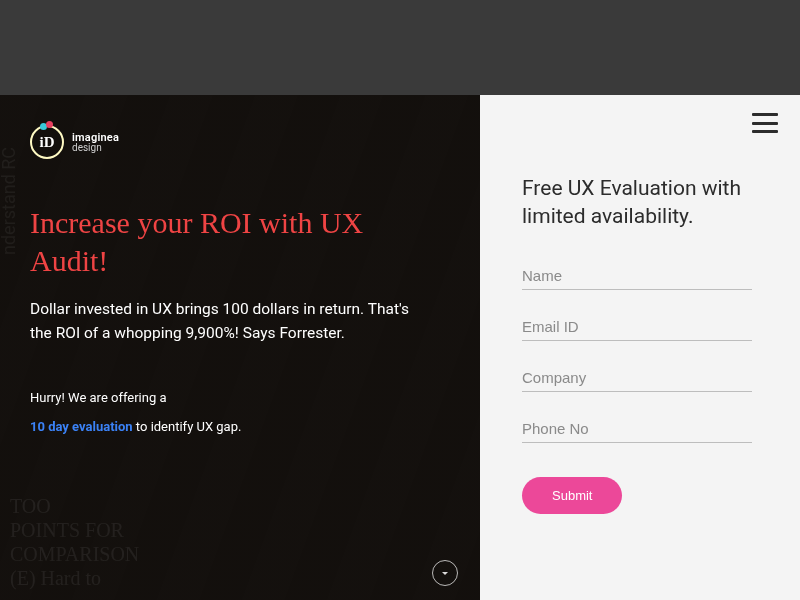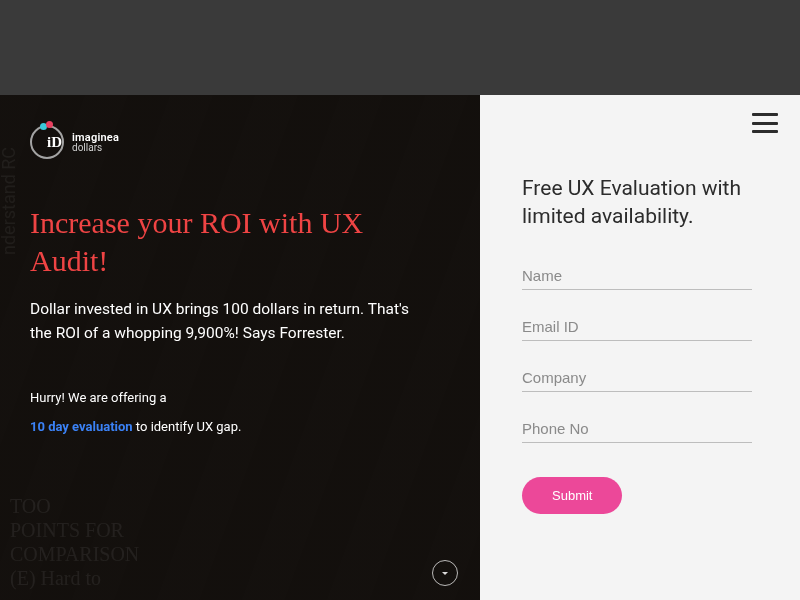--- a/index.html
+++ b/index.html
@@ -39,22 +39,22 @@
     inset: 0;
     background:
       linear-gradient(rgba(15,12,10,0.82), rgba(15,12,10,0.82)),
       repeating-linear-gradient(110deg, #2a241e 0 40px, #251f19 40px 80px);
     z-index: 0;
   }
   .left > * { position: relative; z-index: 1; }
   .logo-row { display: flex; align-items: center; gap: 8px; margin-bottom: 45px; }
   .logo-badge {
     width: 34px; height: 34px; border-radius: 50%;
-    border: 2px solid #a3a3a3; background: transparent;
-    display: flex; align-items: center; justify-content: flex-end;
+    border: 2px solid #fef9c3; background: transparent;
+    display: flex; align-items: center; justify-content: center;
     position: relative;
   }
   .logo-badge::before {
     content: "";
     position: absolute;
     top: -6px; left: 14px;
     width: 7px; height: 7px; border-radius: 50%;
     background: #e84060;
     box-shadow: -6px 2px 0 0 #3ac8d8;
   }
@@ -185,21 +185,21 @@
 POINTS FOR
 COMPARISON
 (E) Hard to</div>
 
       <div class="logo-row">
         <div class="logo-badge">
             <span>iD</span>
           </div>
         <div class="logo-text">
           <span class="l1">imaginea</span>
-          <span class="l2">dollars</span>
+          <span class="l2">design</span>
         </div>
       </div>
 
       <h1 class="headline">Increase your ROI with UX Audit!</h1>
       <p class="subhead">Dollar invested in UX brings 100 dollars in return. That's the ROI of a whopping 9,900%! Says Forrester.</p>
 
       <p class="offer-intro">Hurry! We are offering a</p>
       <p class="offer-line">
         <span class="highlight">10 day evaluation</span><span> to identify UX gap.</span>
       </p>

